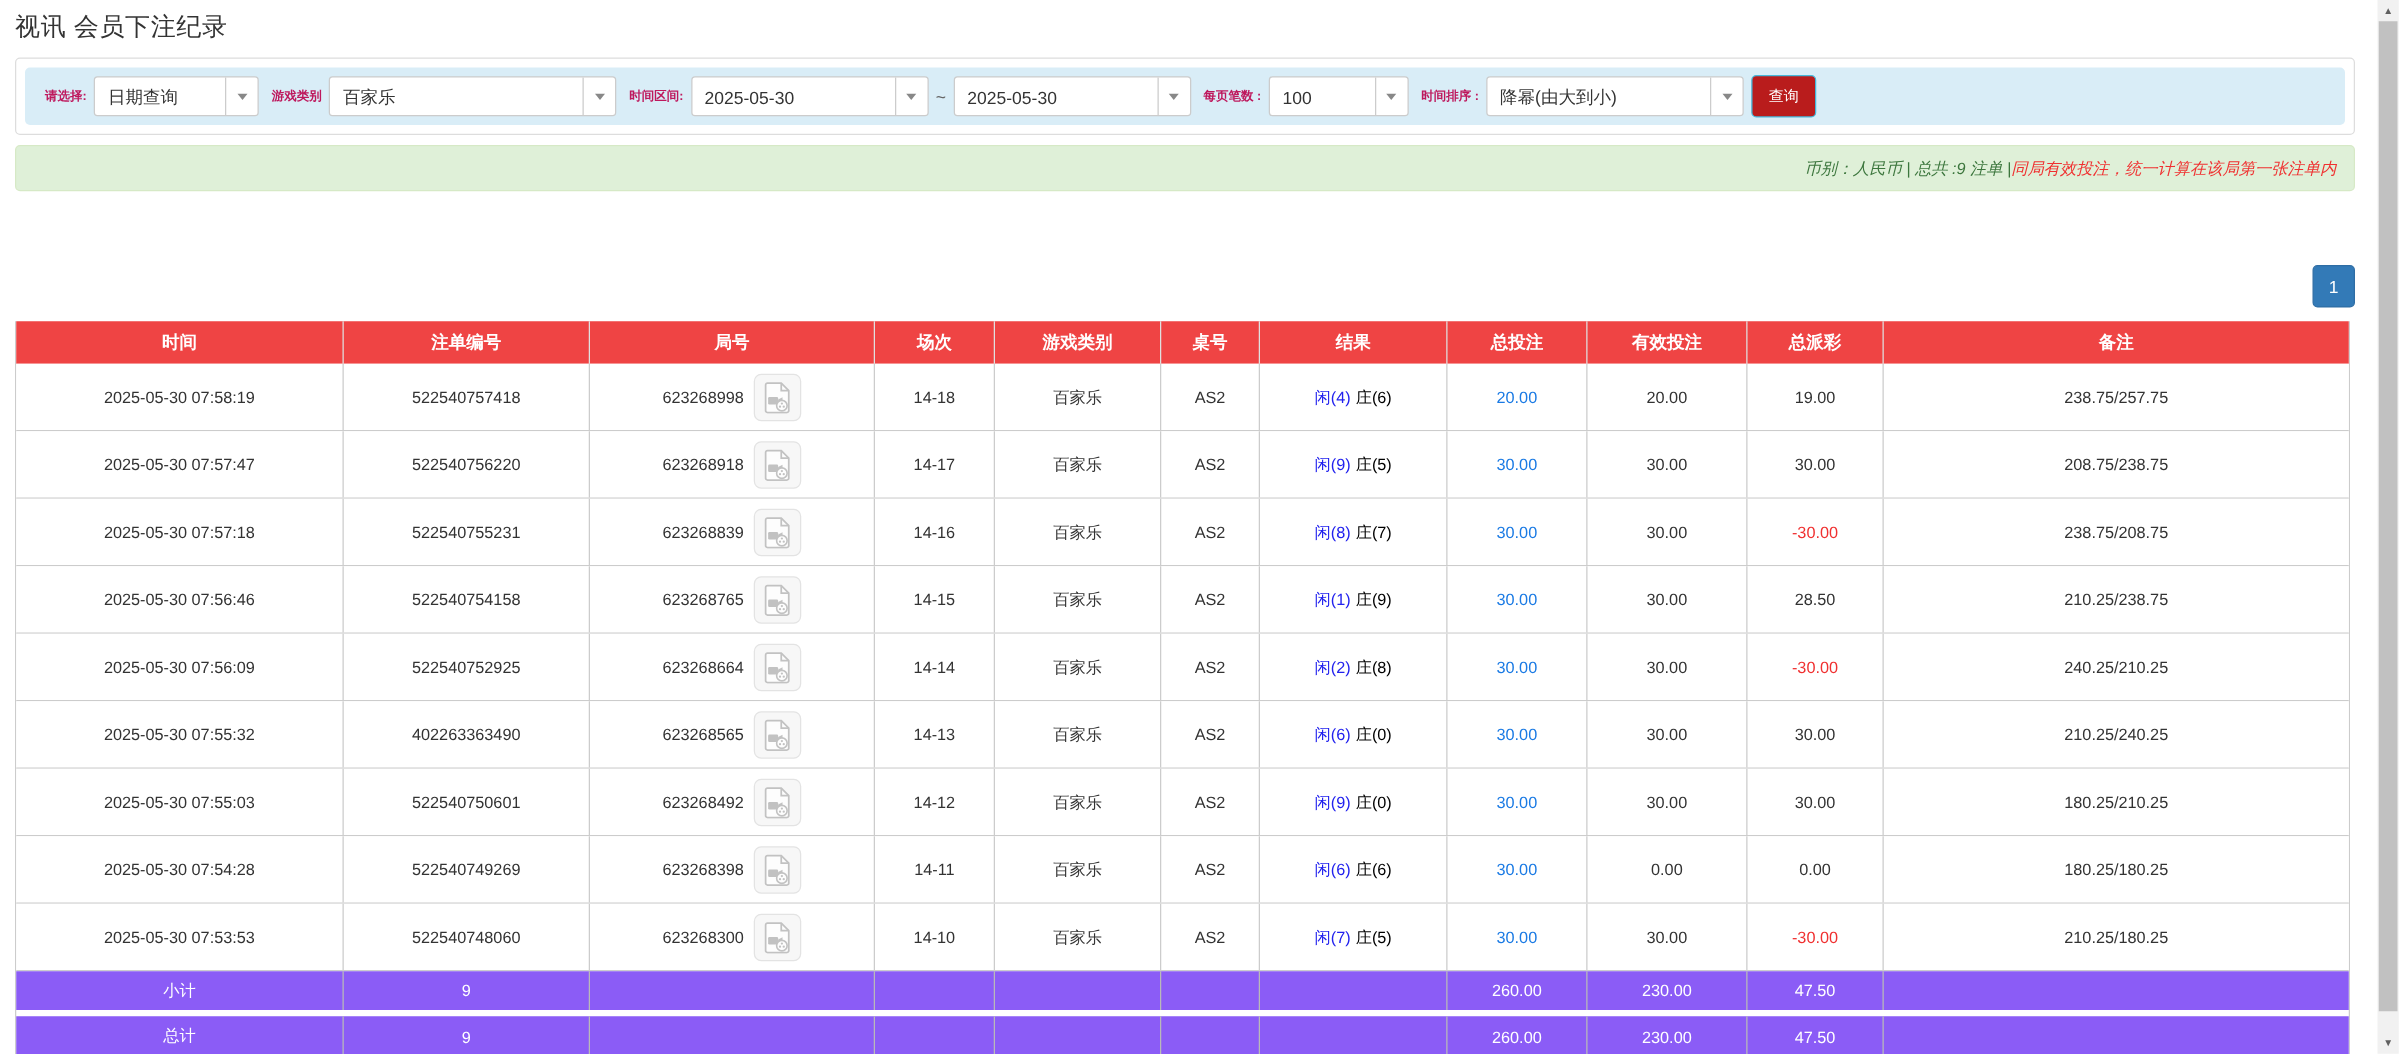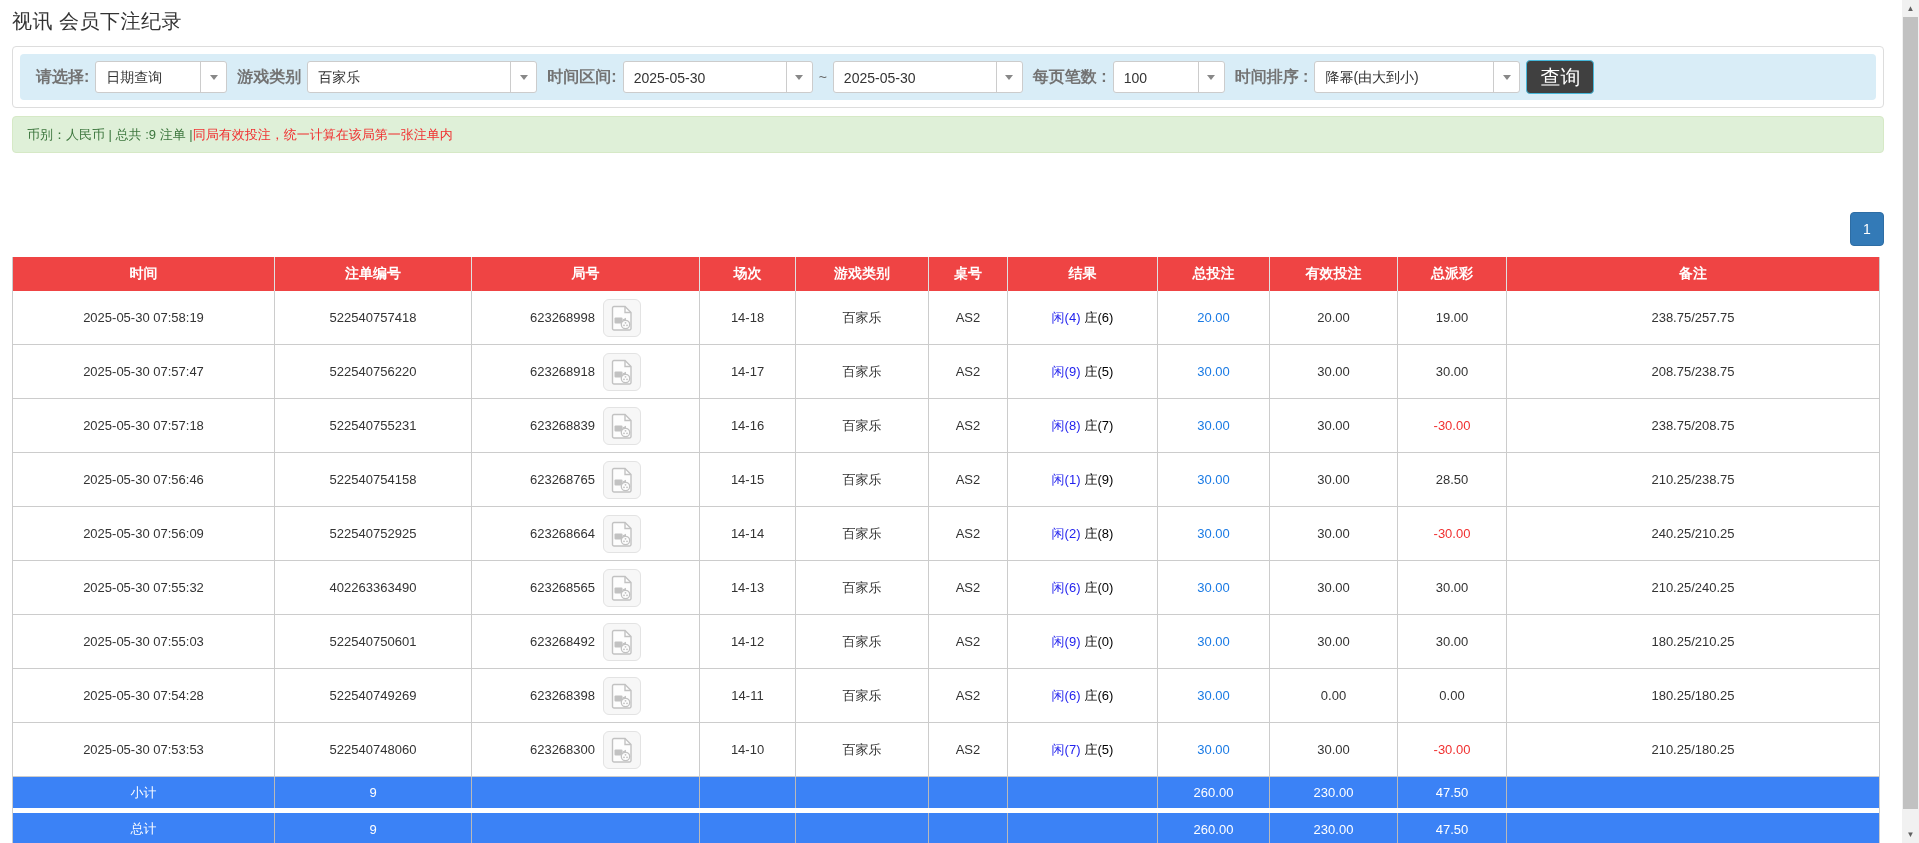--- a/index.html
+++ b/index.html
@@ -5,33 +5,33 @@
   * { margin:0; padding:0; box-sizing:border-box; }
   html,body { width:1919px; height:843px; overflow:hidden; background:#fff;
     font-family:"Liberation Sans","DejaVu Sans",sans-serif; color:#333; }
   .page { position:absolute; left:12px; top:0; width:1872px; }
 
   .page-title { margin-top:8px; font-size:20px; color:#333; letter-spacing:.5px; }
 
   
   .filter-panel { margin-top:11px; border:1px solid #ddd; border-radius:4px; background:#fff; padding:7px; }
   .filter-bar { background:#d9edf7; border-radius:4px; padding:6px 12px; display:flex; align-items:center; }
-  .flabel { font-size:16px; font-weight:bold; color:#737373; margin:0 6px 0 4px; white-space:nowrap; }
+  .flabel { font-size:10px; font-weight:bold; color:#be185d; margin:0 6px 0 4px; white-space:nowrap; }
   .combo { height:32px; background:#fff; border:1px solid #ccc; border-radius:3px; display:flex; align-items:stretch; margin-right:6px; }
   .combo-text { flex:1; display:flex; align-items:center; padding:16px 10px; font-size:14px; color:#333; white-space:nowrap; overflow:hidden; }
   .combo-arrow { width:26px; border-left:1px solid #ccc; display:flex; align-items:center; justify-content:center; }
   .combo-arrow i { width:0; height:0; border-left:4px solid transparent; border-right:4px solid transparent; border-top:5px solid #888; }
   .w-select{width:132px;} .w-game{width:230px;} .w-date{width:190px;} .w-size{width:112px;} .w-sort{width:206px;}
   .tilde { font-size:14px; color:#666; margin:0 6px 0 0; }
-  .search-btn { height:34px; padding:0 13px; background:#404040; border:1px solid #46b8da; border-radius:4px;
-    color:#fff; font-size:20px; cursor:pointer; font-family:inherit; }
+  .search-btn { height:34px; padding:0 13px; background:#b91c1c; border:1px solid #46b8da; border-radius:4px;
+    color:#fff; font-size:12px; cursor:pointer; font-family:inherit; }
 
   
   .summary-bar { margin-top:8px; height:37px; background:#dff0d8; border:1px solid #d6e9c6; border-radius:4px;
-    display:flex; align-items:center; justify-content:flex-start; padding:0 14px; font-size:13px; }
+    display:flex; align-items:center; justify-content:flex-end; padding:0 14px; font-size:13px;font-style:italic; }
   .summary-left { color:#3c763d; }
   .summary-warn { color:#f03030; }
 
   
   .pager { margin-top:59px; display:flex; justify-content:flex-end; }
   .page-btn { width:34px; height:34px; background:#337ab7; border:1px solid #2e6da4; border-radius:4px;
     color:#fff; font-size:14px; cursor:pointer; font-family:inherit; }
 
   
   .btable { margin-top:11px; width:1868px; border-left:1px solid #ccc; border-right:1px solid #ccc; font-size:13px; }
@@ -45,21 +45,21 @@
   .c-game{width:133px;} .c-table{width:79px;} .c-result{width:150px;} .c-totalbet{width:112px;}
   .c-validbet{width:128px;} .c-payout{width:109px;} .c-note{flex:1; border-right:none;}
   .round-num { margin-right:8px; }
   .video-btn { width:38px; height:38px; background:#f7f7f7; border:1px solid #e3e3e3; border-radius:6px;
     display:flex; align-items:center; justify-content:center; cursor:pointer; }
   .player { color:#2222ee; margin-right:4px; }
   .banker { color:#000000; }
   .bet-link { color:#1a7ae4; text-decoration:none; cursor:pointer; }
   .neg { color:#f03030; }
 
-  .srow { background:#3b82f6; color:#fff; }
+  .srow { background:#8b5cf6; color:#fff; }
   .srow .td { border-right:1px solid #b9b9b9; }
   .srow .c-note { border-right:none; }
   .srow-sub { height:31px; }
   .srow-total { height:32px; margin-top:5px; }
 
   
   .scrollbar { position:absolute; right:0; top:0; width:17px; height:843px; background:#f1f1f1; }
   .sb-arrow { height:17px; display:flex; align-items:center; justify-content:center; font-size:8px; color:#606060; cursor:pointer; }
   .sb-thumb { position:absolute; left:1px; top:17px; width:15px; height:792px; background:#c1c1c1; cursor:pointer; }
   .sb-arrow.down { position:absolute; bottom:0; left:0; width:17px; }

